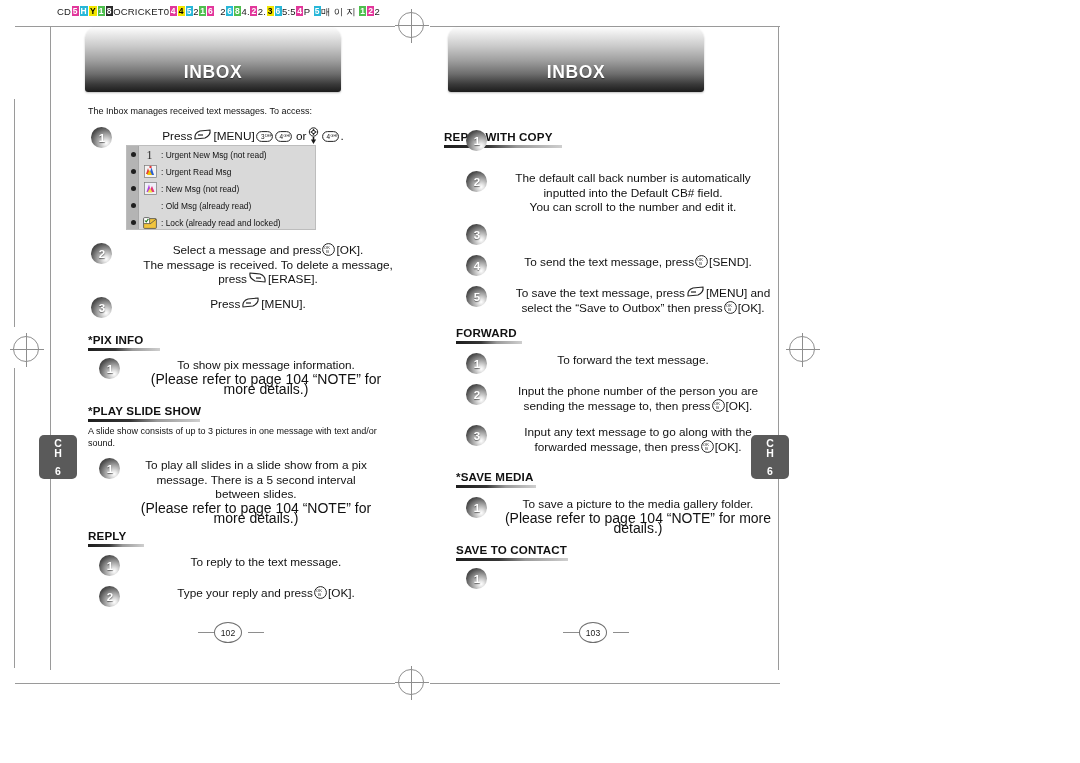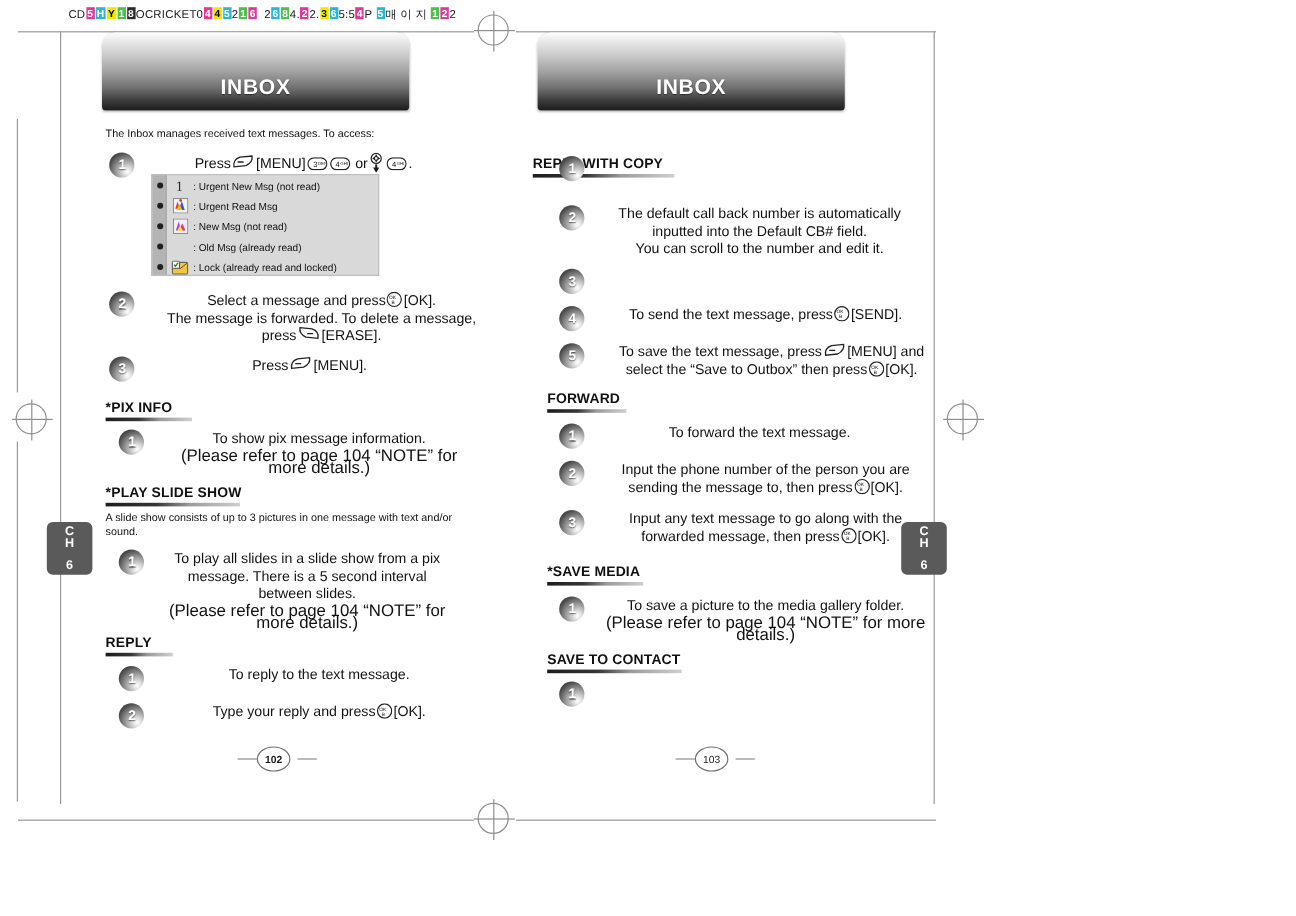--- a/index.html
+++ b/index.html
@@ -295,21 +295,21 @@
       <div class="bullet">
         <div class="ball"></div>
         <div class="n">2</div>
       </div>
       <div class="body">
         <span>Select a message and press</span><span class="key"><svg width="13" height="13" viewBox="0 0 13 13">
               <circle cx="6.5" cy="6.5" r="5.9" fill="#fff" stroke="#222" stroke-width="1"></circle>
               <text x="2.1" y="6.1" font-family="Liberation Sans, sans-serif" font-size="4" fill="#111">OK</text>
               <text x="4.2" y="10.4" font-family="Liberation Sans, sans-serif" font-size="4" fill="#111">B</text>
             </svg></span><span>[OK].</span><br>
-        <span>The message is forwarded. To delete a message,</span><br>
+        <span>The message is received. To delete a message,</span><br>
         <span>press</span><span class="key"><svg width="19" height="13" viewBox="0 0 19 13">
               <path d="M2 1 L12 2 Q18 4 17 10 L7 9 Q1 6 2 1 Z" fill="#fff" stroke="#222" stroke-width="1.1"></path>
               <line x1="8" y1="6" x2="13" y2="6" stroke="#222" stroke-width="1.2"></line>
             </svg></span><span>[ERASE].</span>
       </div>
     </div>
 
     <div class="step" style="left:16px;top:297px;width:300px;">
       <div class="bullet">
         <div class="ball"></div>
@@ -524,21 +524,21 @@
     <div>C</div>
     <div>H</div>
     <div class="num">6</div>
   </div>
   <div class="chtab" style="left:751px;top:435px;">
     <div>C</div>
     <div>H</div>
     <div class="num">6</div>
   </div>
 
-  <div class="folio" style="left:197px;top:621px;font-weight:bold;">
+  <div class="folio" style="left:197px;top:621px;">
     <div class="tick l"></div>
     <div class="ring">102</div>
     <div class="tick r"></div>
   </div>
   <div class="folio" style="left:562px;top:621px;">
     <div class="tick l"></div>
     <div class="ring">103</div>
     <div class="tick r"></div>
   </div>
 

